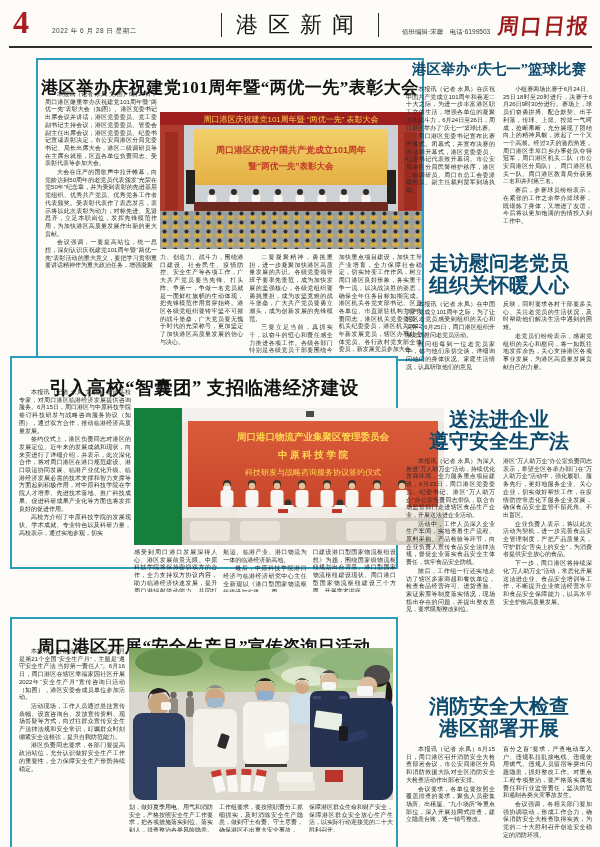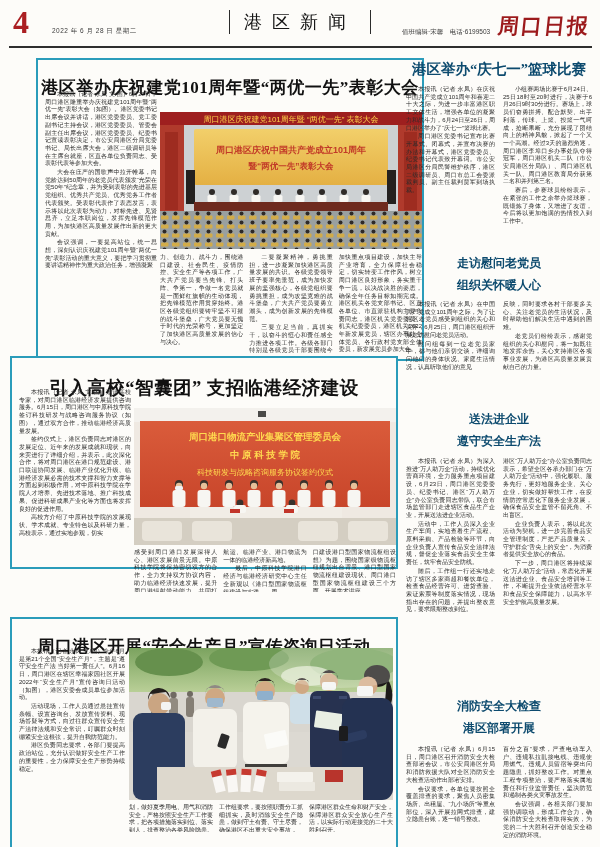--- a/index.html
+++ b/index.html
@@ -6,21 +6,21 @@
 .page{position:relative;width:600px;height:847px;margin:0 auto;background:#fdfcf9;
   font-family:"Liberation Sans","DejaVu Sans",sans-serif;color:#1d1d1d;overflow:hidden;}
 
 .hdr{position:absolute;left:0;top:0;width:600px;height:48px;}
 .pgnum{position:absolute;left:13px;top:4px;font-size:32px;font-weight:bold;color:#ab1f22;
   font-family:"Liberation Serif",serif;}
 .hdate{position:absolute;left:52px;top:27px;font-size:6.5px;color:#3c3c3c;letter-spacing:.5px;}
 .secwrap{position:absolute;left:0;top:10px;width:600px;text-align:center;}
 .sectitle{display:inline-flex;align-items:center;gap:14px;}
 .secbar{display:inline-block;width:1px;height:24px;background:#2b2b2b;}
-.secname{font-family:"Liberation Serif","DejaVu Serif",serif;font-size:18px;letter-spacing:10px;color:#151515;}
+.secname{font-family:"Liberation Serif","DejaVu Serif",serif;font-size:22px;letter-spacing:10px;color:#151515;}
 .edinfo{position:absolute;left:402px;top:28px;font-size:6.5px;color:#3a3a3a;}
 .masthead{position:absolute;right:10px;top:12px;font-size:21px;font-weight:900;color:#9c1a1c;
   font-family:"Liberation Serif",serif;transform:skewX(-6deg);letter-spacing:2px;}
 .hrule{position:absolute;left:9px;top:46px;width:583px;height:2px;background:#2e2e2e;}
 
 .box{position:absolute;left:10px;width:388px;border:2px solid #2b9cba;background:#fdfcf9;box-sizing:border-box;}
 .box1{top:58px;height:303px;margin-left:26px;}
 .box2{top:356px;height:213px;}
 .box3{top:617px;height:273px;}
 .bhead{position:absolute;left:0;right:0;top:5px;text-align:center;font-weight:bold;color:#111;
@@ -34,21 +34,21 @@
 .leftcol{position:absolute;}
 .photo{position:absolute;background:#15803d;overflow:hidden;}
 .photo svg{display:block;width:100%;height:100%;}
 .bcols{position:absolute;display:flex;gap:6px;}
 .bcols .coltxt{flex:1;}
 
 .rzone{position:absolute;left:406px;top:58px;width:186px;height:784px;}
 .rhead{position:absolute;left:0;right:0;text-align:center;font-weight:bold;color:#0c4a6e;
   font-family:"Liberation Serif","DejaVu Serif",serif;}
 .rhead1{font-size:14.5px;white-space:nowrap;}
-.rhead2l{font-size:12px;line-height:22px;font-family:Liberation Serif, serif;}
+.rhead2l{font-size:20px;line-height:22px;font-family:Liberation Serif, serif;}
 .rbody{position:absolute;display:flex;gap:8px;}
 .rbody .coltxt{flex:1;}
 </style>
 </head>
 <body>
 
 <div class="page">
 
   <div class="hdr">
     <div class="pgnum">4</div>
@@ -149,21 +149,21 @@
     </div>
   </section>
 
   <section class="box box2">
     <h1 class="bhead bhead2">引入高校“智囊团” 支招临港经济建设</h1>
     <div class="leftcol coltxt" style="left:7px;top:31px;width:112px;height:202px;">
         <p class="para">本报讯（记者 永凤 文/图）邀请高校专家，对周口港区临港经济发展提供咨询服务。6月15日，周口港区与中原科技学院签订科技研发与战略咨询服务协议（如图），通过双方合作，推动临港经济高质量发展。</p>
         <p class="para">签约仪式上，港区负责同志对港区的发展定位、近年来的发展成就和现状，向来宾进行了详细介绍，并表示，此次深化合作，将对周口港区在港口规范建设、港口联运协同发展、临港产业优化升级、临港经济发展必需的技术支撑和智力支撑等方面起到积极作用，对中原科技学院在学院人才培养、先进技术落地、推广科技成果、促进科研成果产业化等方面也将发挥良好的促进作用。</p>
         <p class="para">高校方介绍了中原科技学院的发展现状、学术成就、专业特色以及科研力量，高校表示，通过实地参观，切实</p>
       </div>
-    <div class="photo" style="left:122px;top:50px;width:262px;height:137px;">
+    <div class="photo" style="left:122px;top:50px;width:262px;height:137px;padding-left:48px;">
       <svg viewBox="0 0 262 137" preserveAspectRatio="none">
         <defs>
           <linearGradient id="redg" x1="0" y1="0" x2="0" y2="1">
             <stop offset="0" stop-color="#da5c3b"></stop>
               <stop offset="1" stop-color="#c8452a"></stop>
           </linearGradient>
         </defs>
         <rect width="262" height="137" fill="#efe9e2"></rect>
         <rect width="262" height="14" fill="#f3f1ed"></rect>
         <rect x="124" y="3" width="8" height="6" fill="#4a4a48"></rect>

